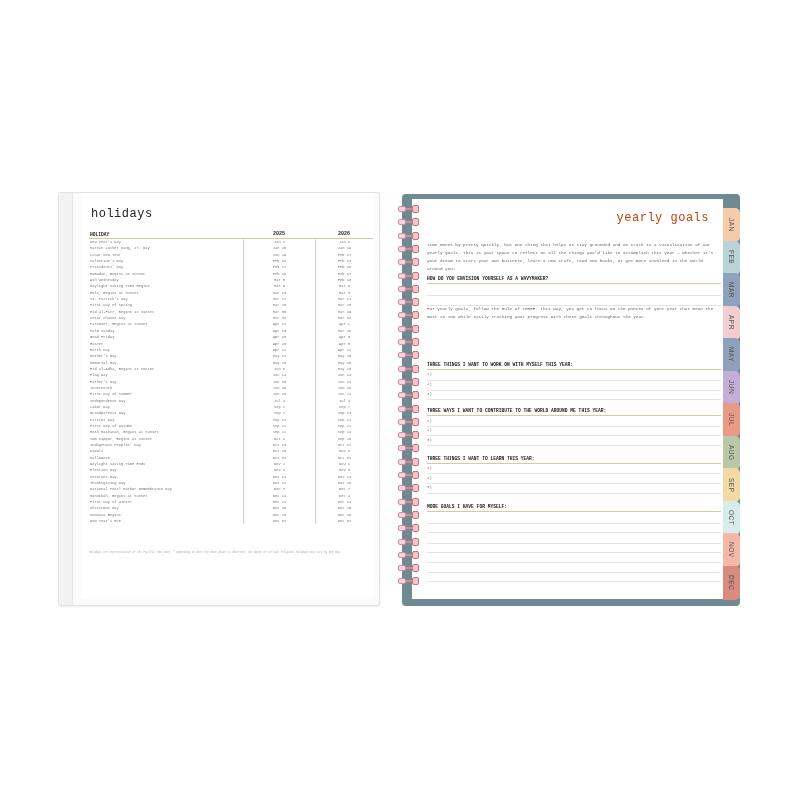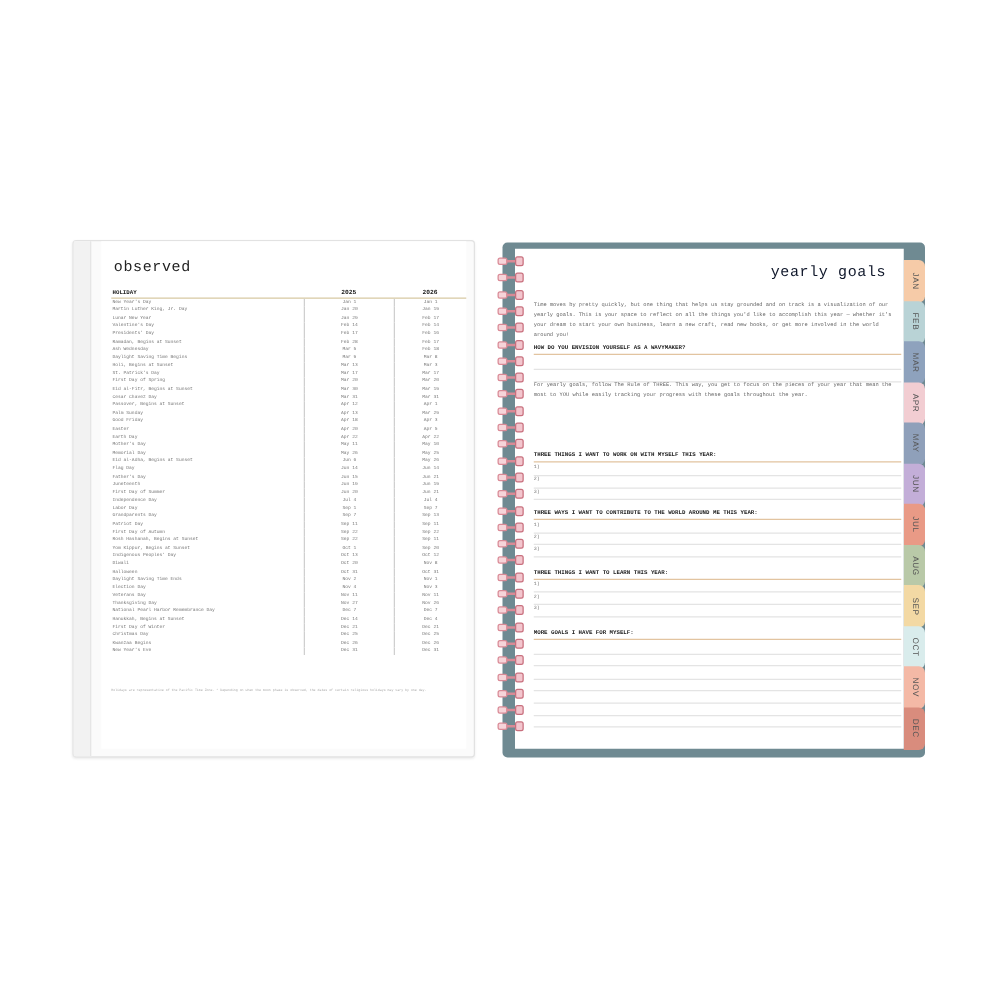--- a/index.html
+++ b/index.html
@@ -62,21 +62,21 @@
   
   .right-cover {
     position: absolute; left: 402px; top: 194px; width: 338px; height: 412px;
     background: #6f8a92; border-radius: 4px;
   }
   .right-page {
     position: absolute; left: 412px; top: 199px; width: 311px; height: 400px;
     background: #ffffff;
   }
   .page-title-right {
-    position: absolute; right: 14px; top: 12px; font-size: 12px; letter-spacing: 0.5px; color: #0f172a;
+    position: absolute; right: 14px; top: 12px; font-size: 12px; letter-spacing: 0.5px; color: #c2410c;
   }
   .intro {
     position: absolute; left: 15px; top: 42px; width: 290px; font-size: 4.3px; line-height: 8px; color: #666;
   }
   .q-title {
     position: absolute; left: 15px; width: 294px; font-size: 4.6px; font-weight: bold; color: #222;
     border-bottom: 1px solid #e2c4a0; padding-bottom: 2px;
   }
   .ruled {
     position: absolute; left: 15px; width: 294px; height: 1px; background: #e4e4e4;
@@ -95,21 +95,21 @@
     writing-mode: vertical-rl; font-size: 6.5px; color: #555; letter-spacing: 0.5px;
     font-family: "Liberation Sans", sans-serif;
   }
 </style>
 </head>
 <body>
 
 <div class="left-page">
   <div class="left-edge"></div>
   <div class="left-inner">
-    <div class="page-title-left">observed</div>
+    <div class="page-title-left">holidays</div>
     <div class="hol-table">
       <div class="hol-header">
         <div class="col-name">HOLIDAY</div>
         <div class="col-y1">2025</div>
         <div class="col-y2">2026</div>
       </div>
       <div id="hol-rows">
           <div class="hol-row">
             <div class="col-name">New Year's Day</div>
             <div class="col-y1">Jan 1</div>

